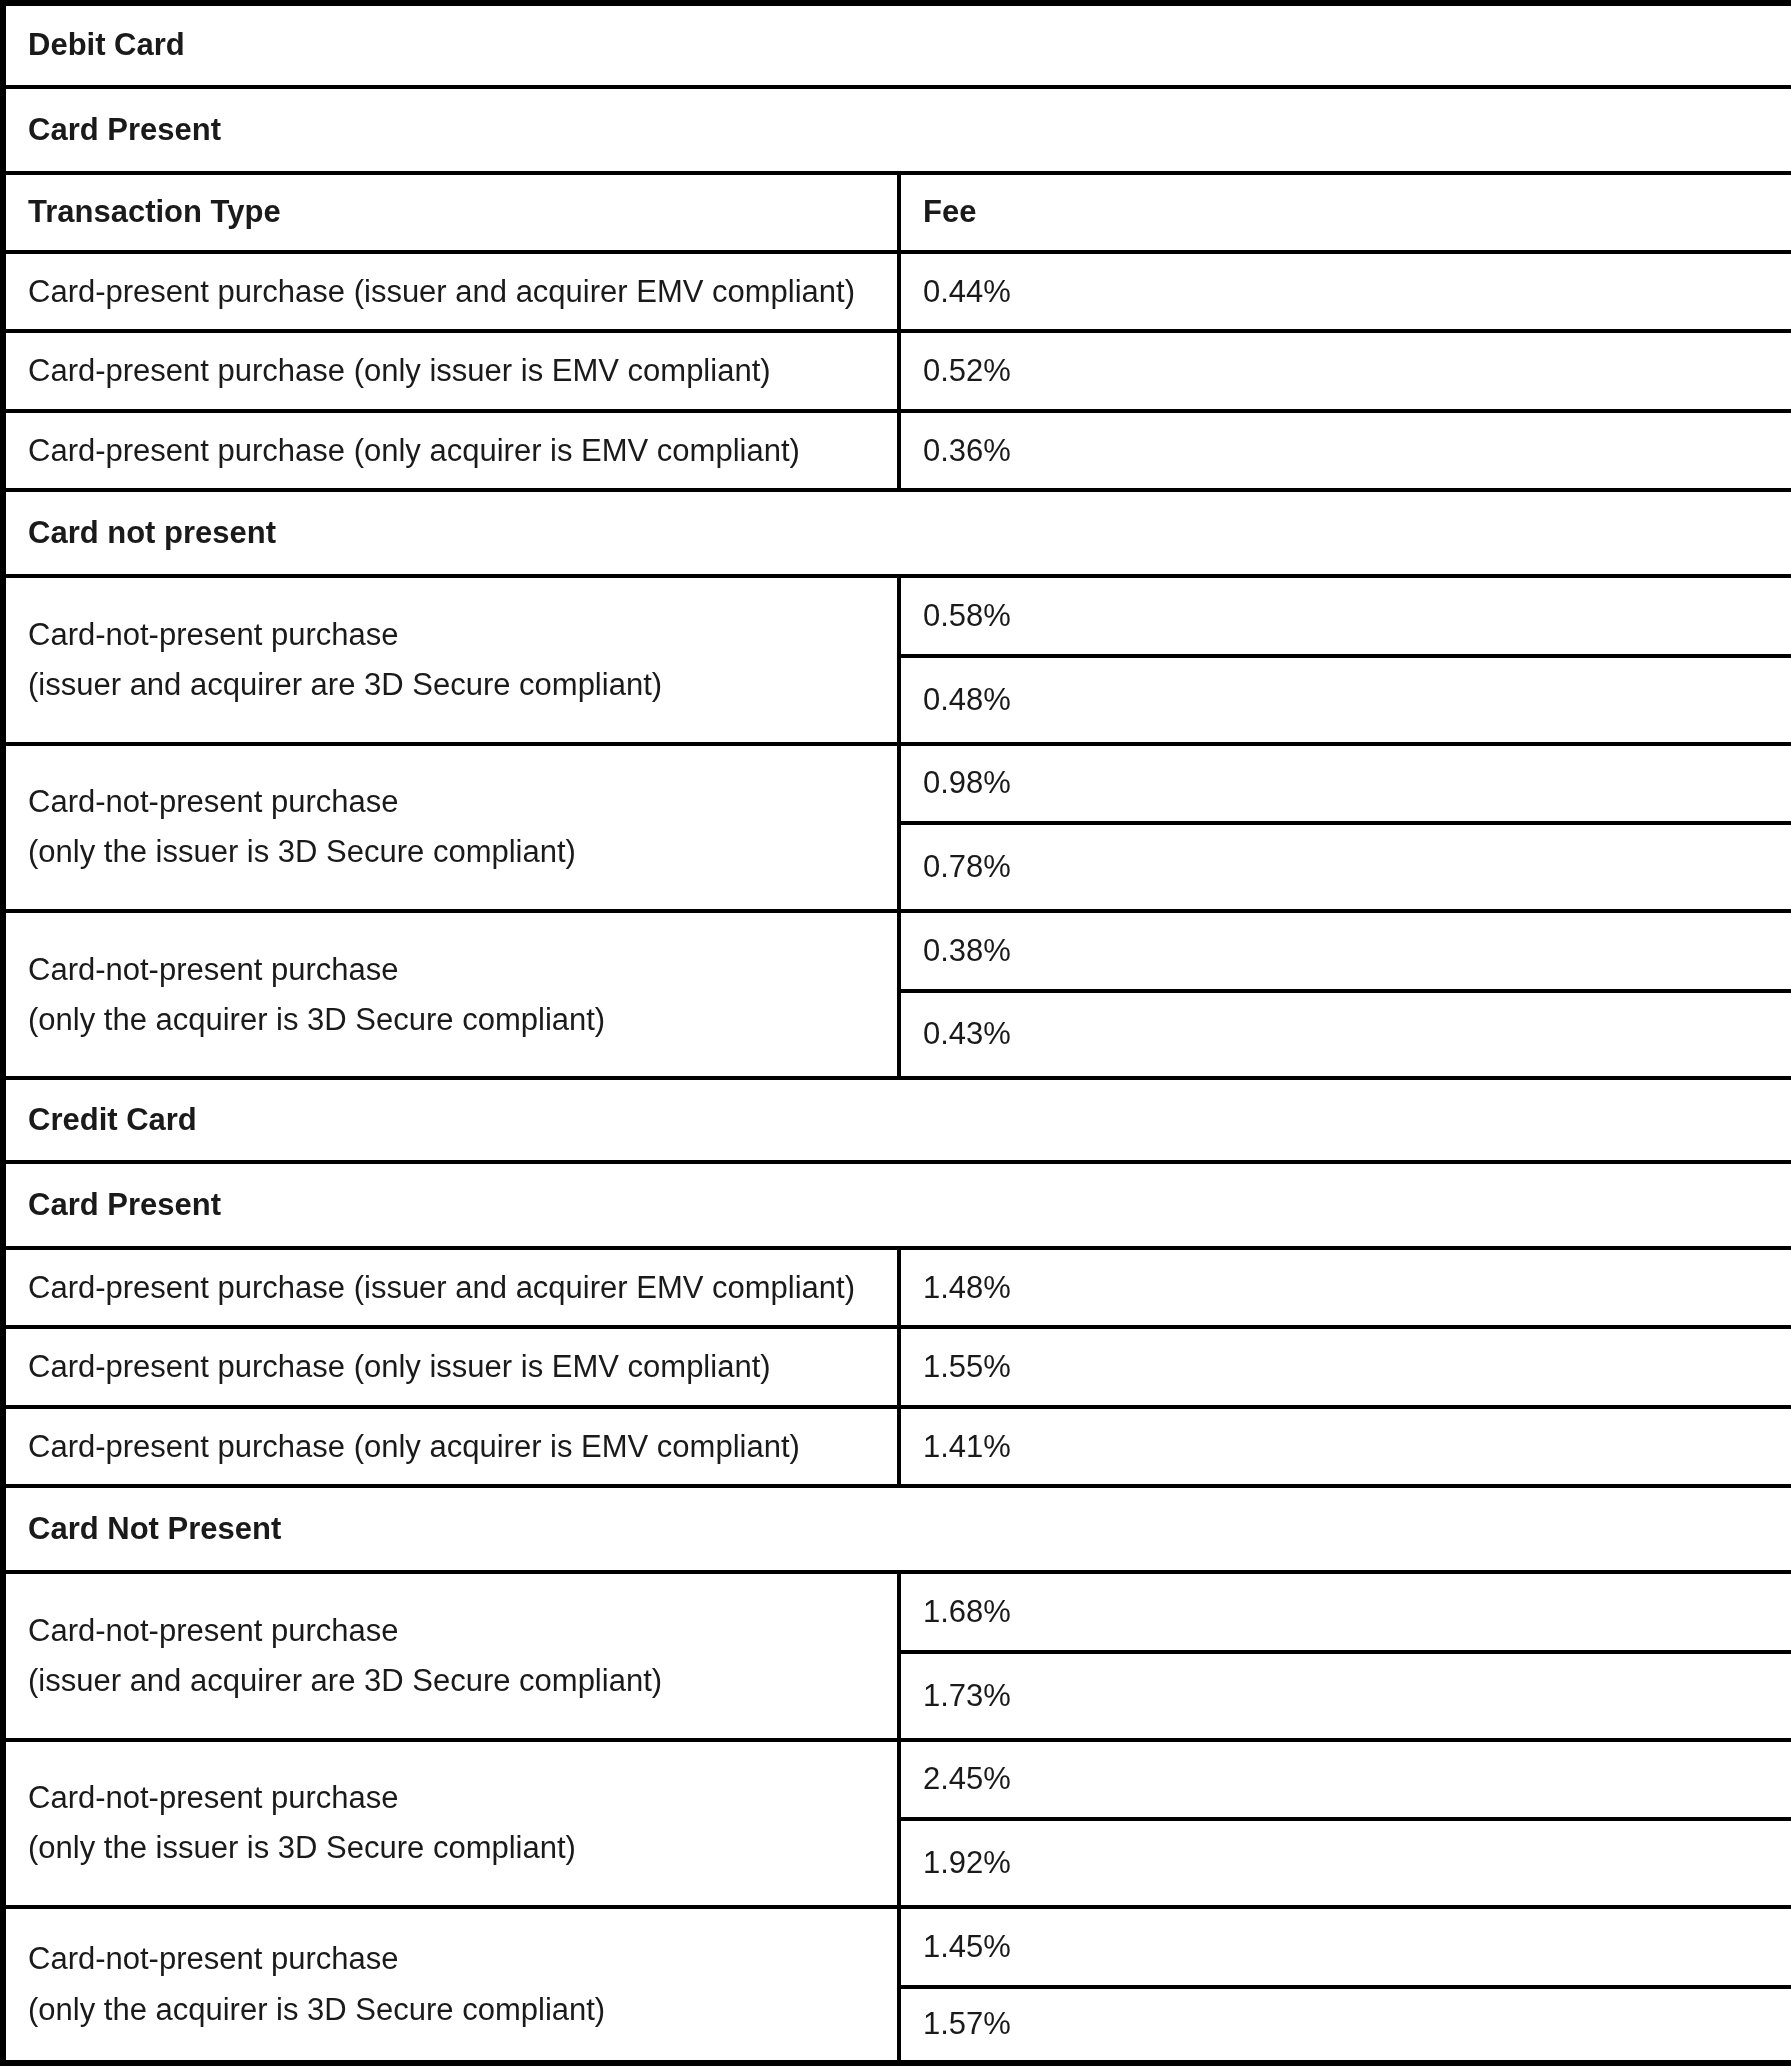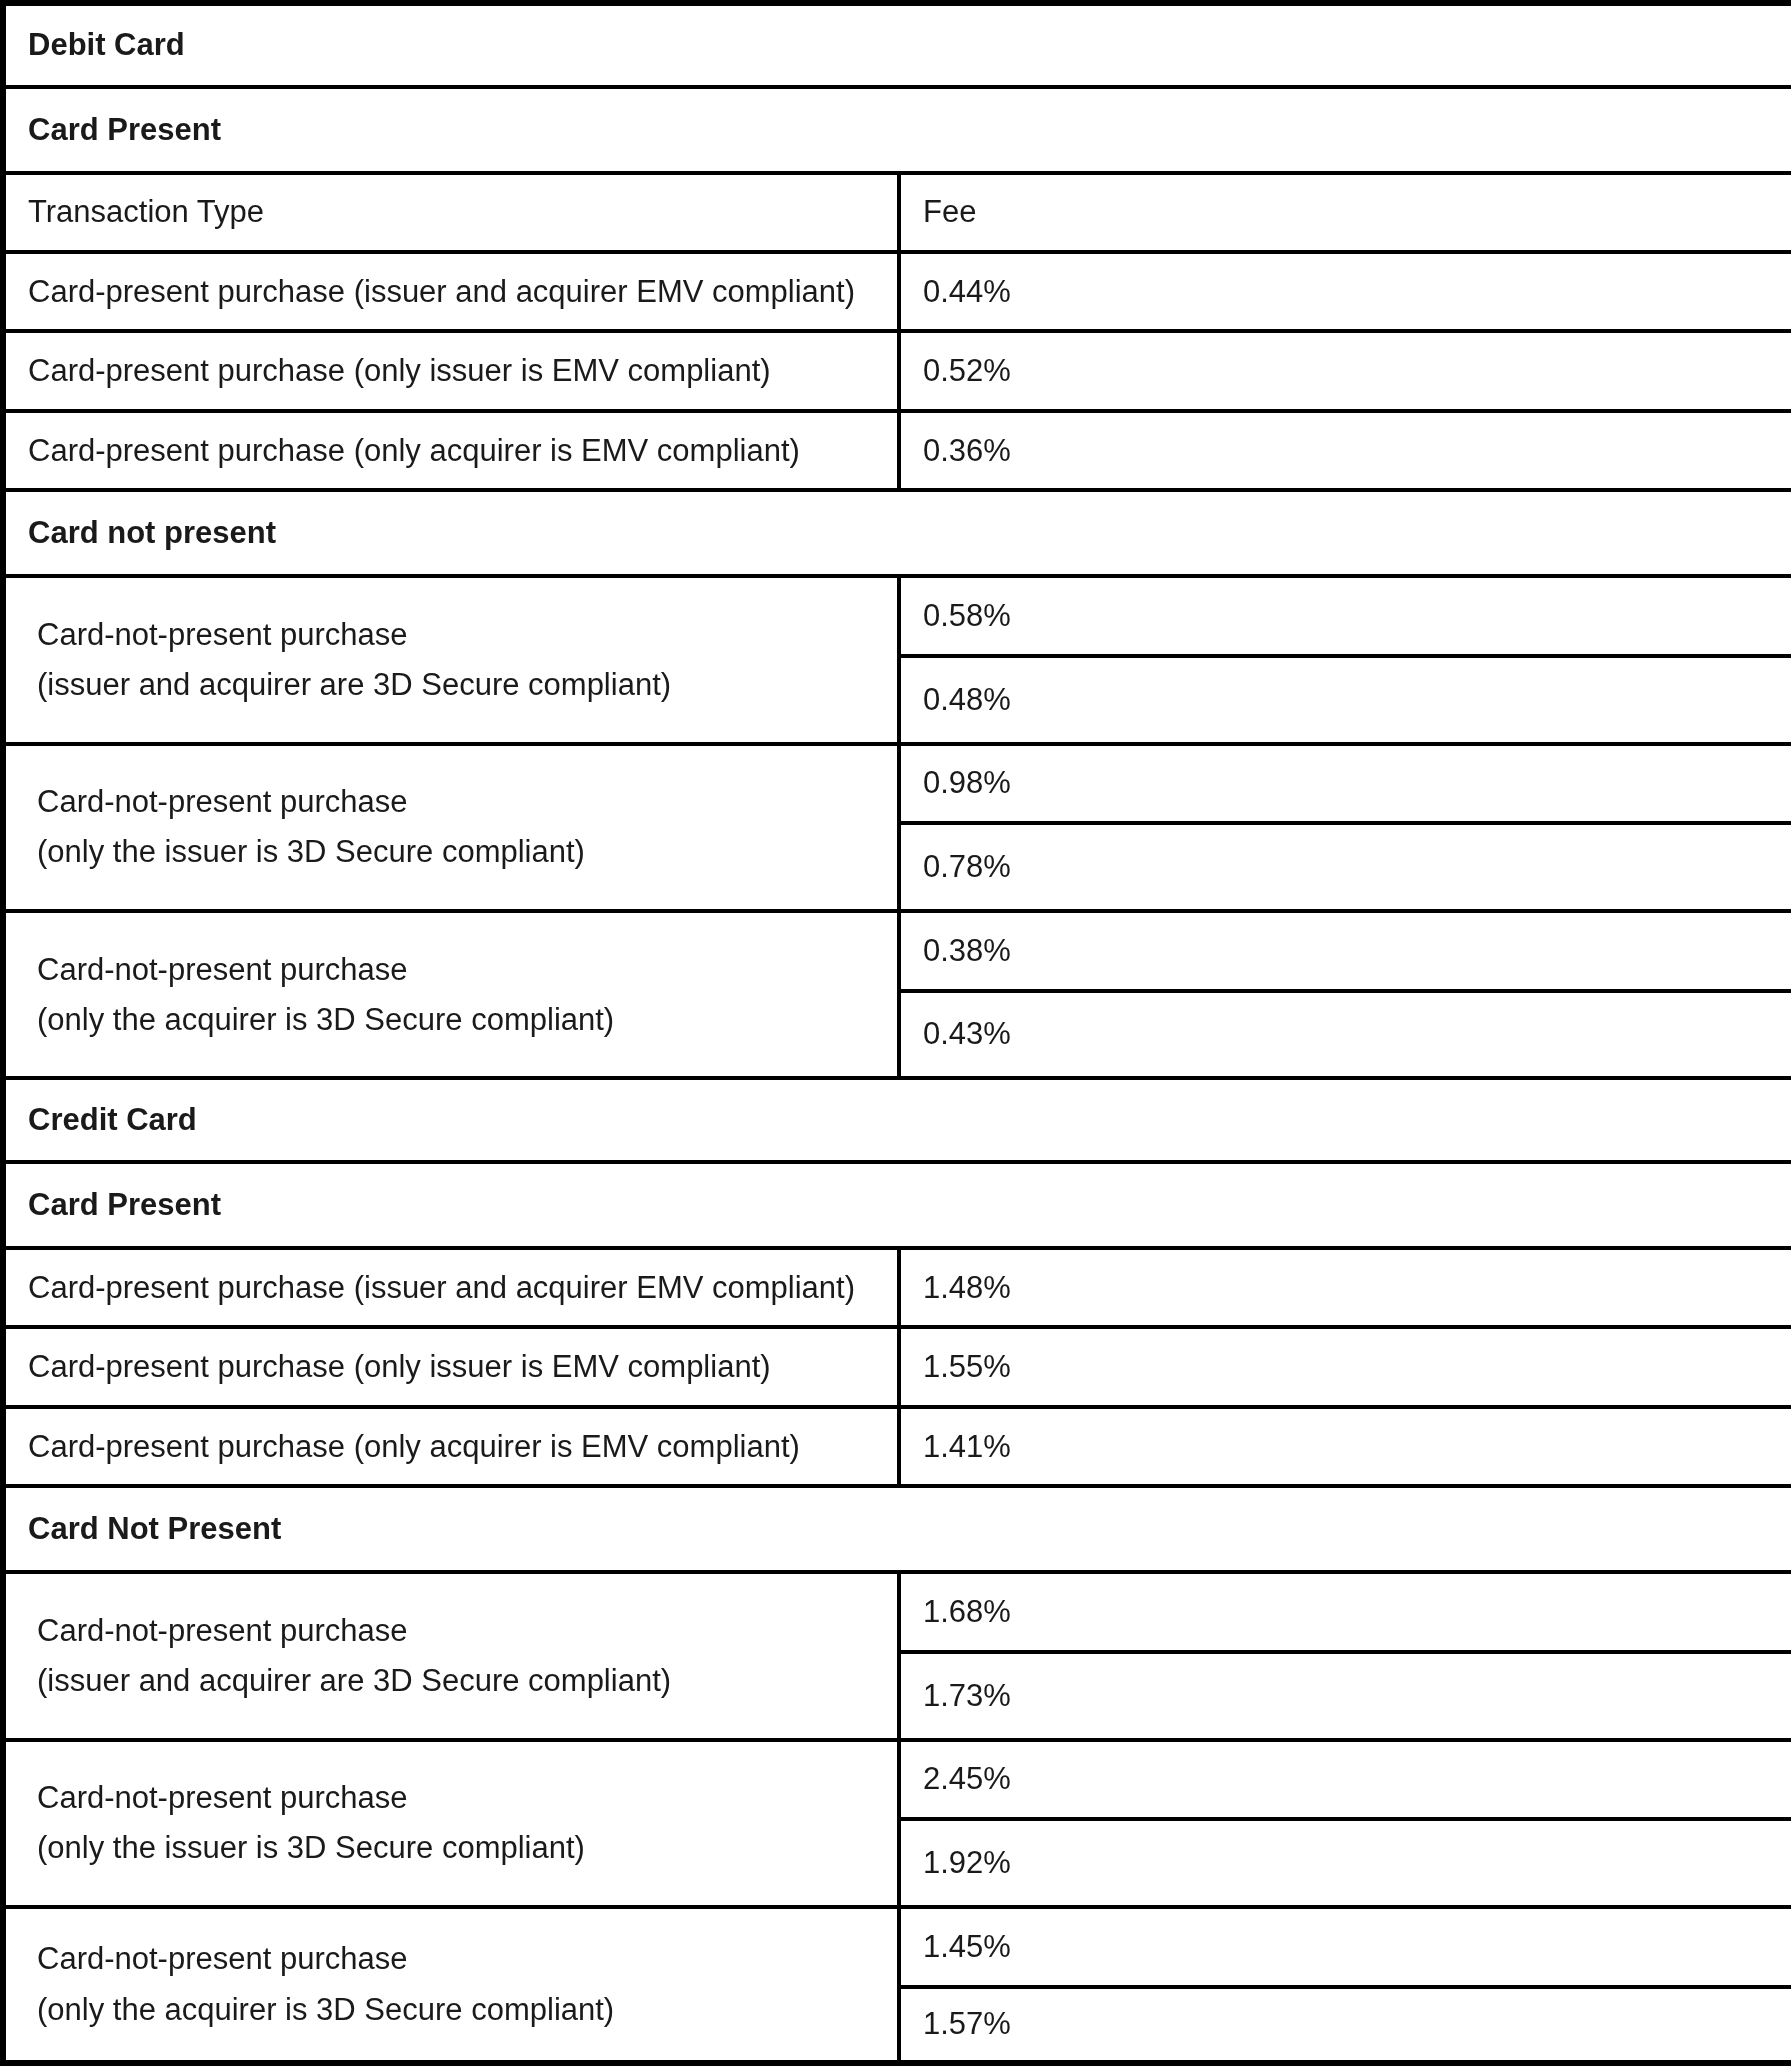--- a/index.html
+++ b/index.html
@@ -41,24 +41,24 @@
     background: var(--header-dark);
     font-weight: bold;
     font-size: 32px;
   }
   td.sub-header {
     background: var(--header-light);
     font-weight: bold;
     font-size: 32px;
   }
   td.col-header {
-    font-weight: normal;
+    font-weight: bold;
     font-size: 32px;
   }
-  td.label-cell .line { line-height: 1.62; margin-left: 9px; }
+  td.label-cell .line { line-height: 1.62; }
   td.fee-cell { padding-left: 23.4px; }
 
   tr.r-section     { height: 79px; }
   tr.r-subsection  { height: 81px; }
   tr.r-colhead     { height: 75px;  }
   tr.r-single      { height: 75px;  }
   tr.r-sub-a       { height: 75px;  }
   tr.r-sub-b       { height: 83px; }
   tr.r-sub-a-last  { height: 75px;  }
   tr.r-sub-b-last  { height: 72px;  }

